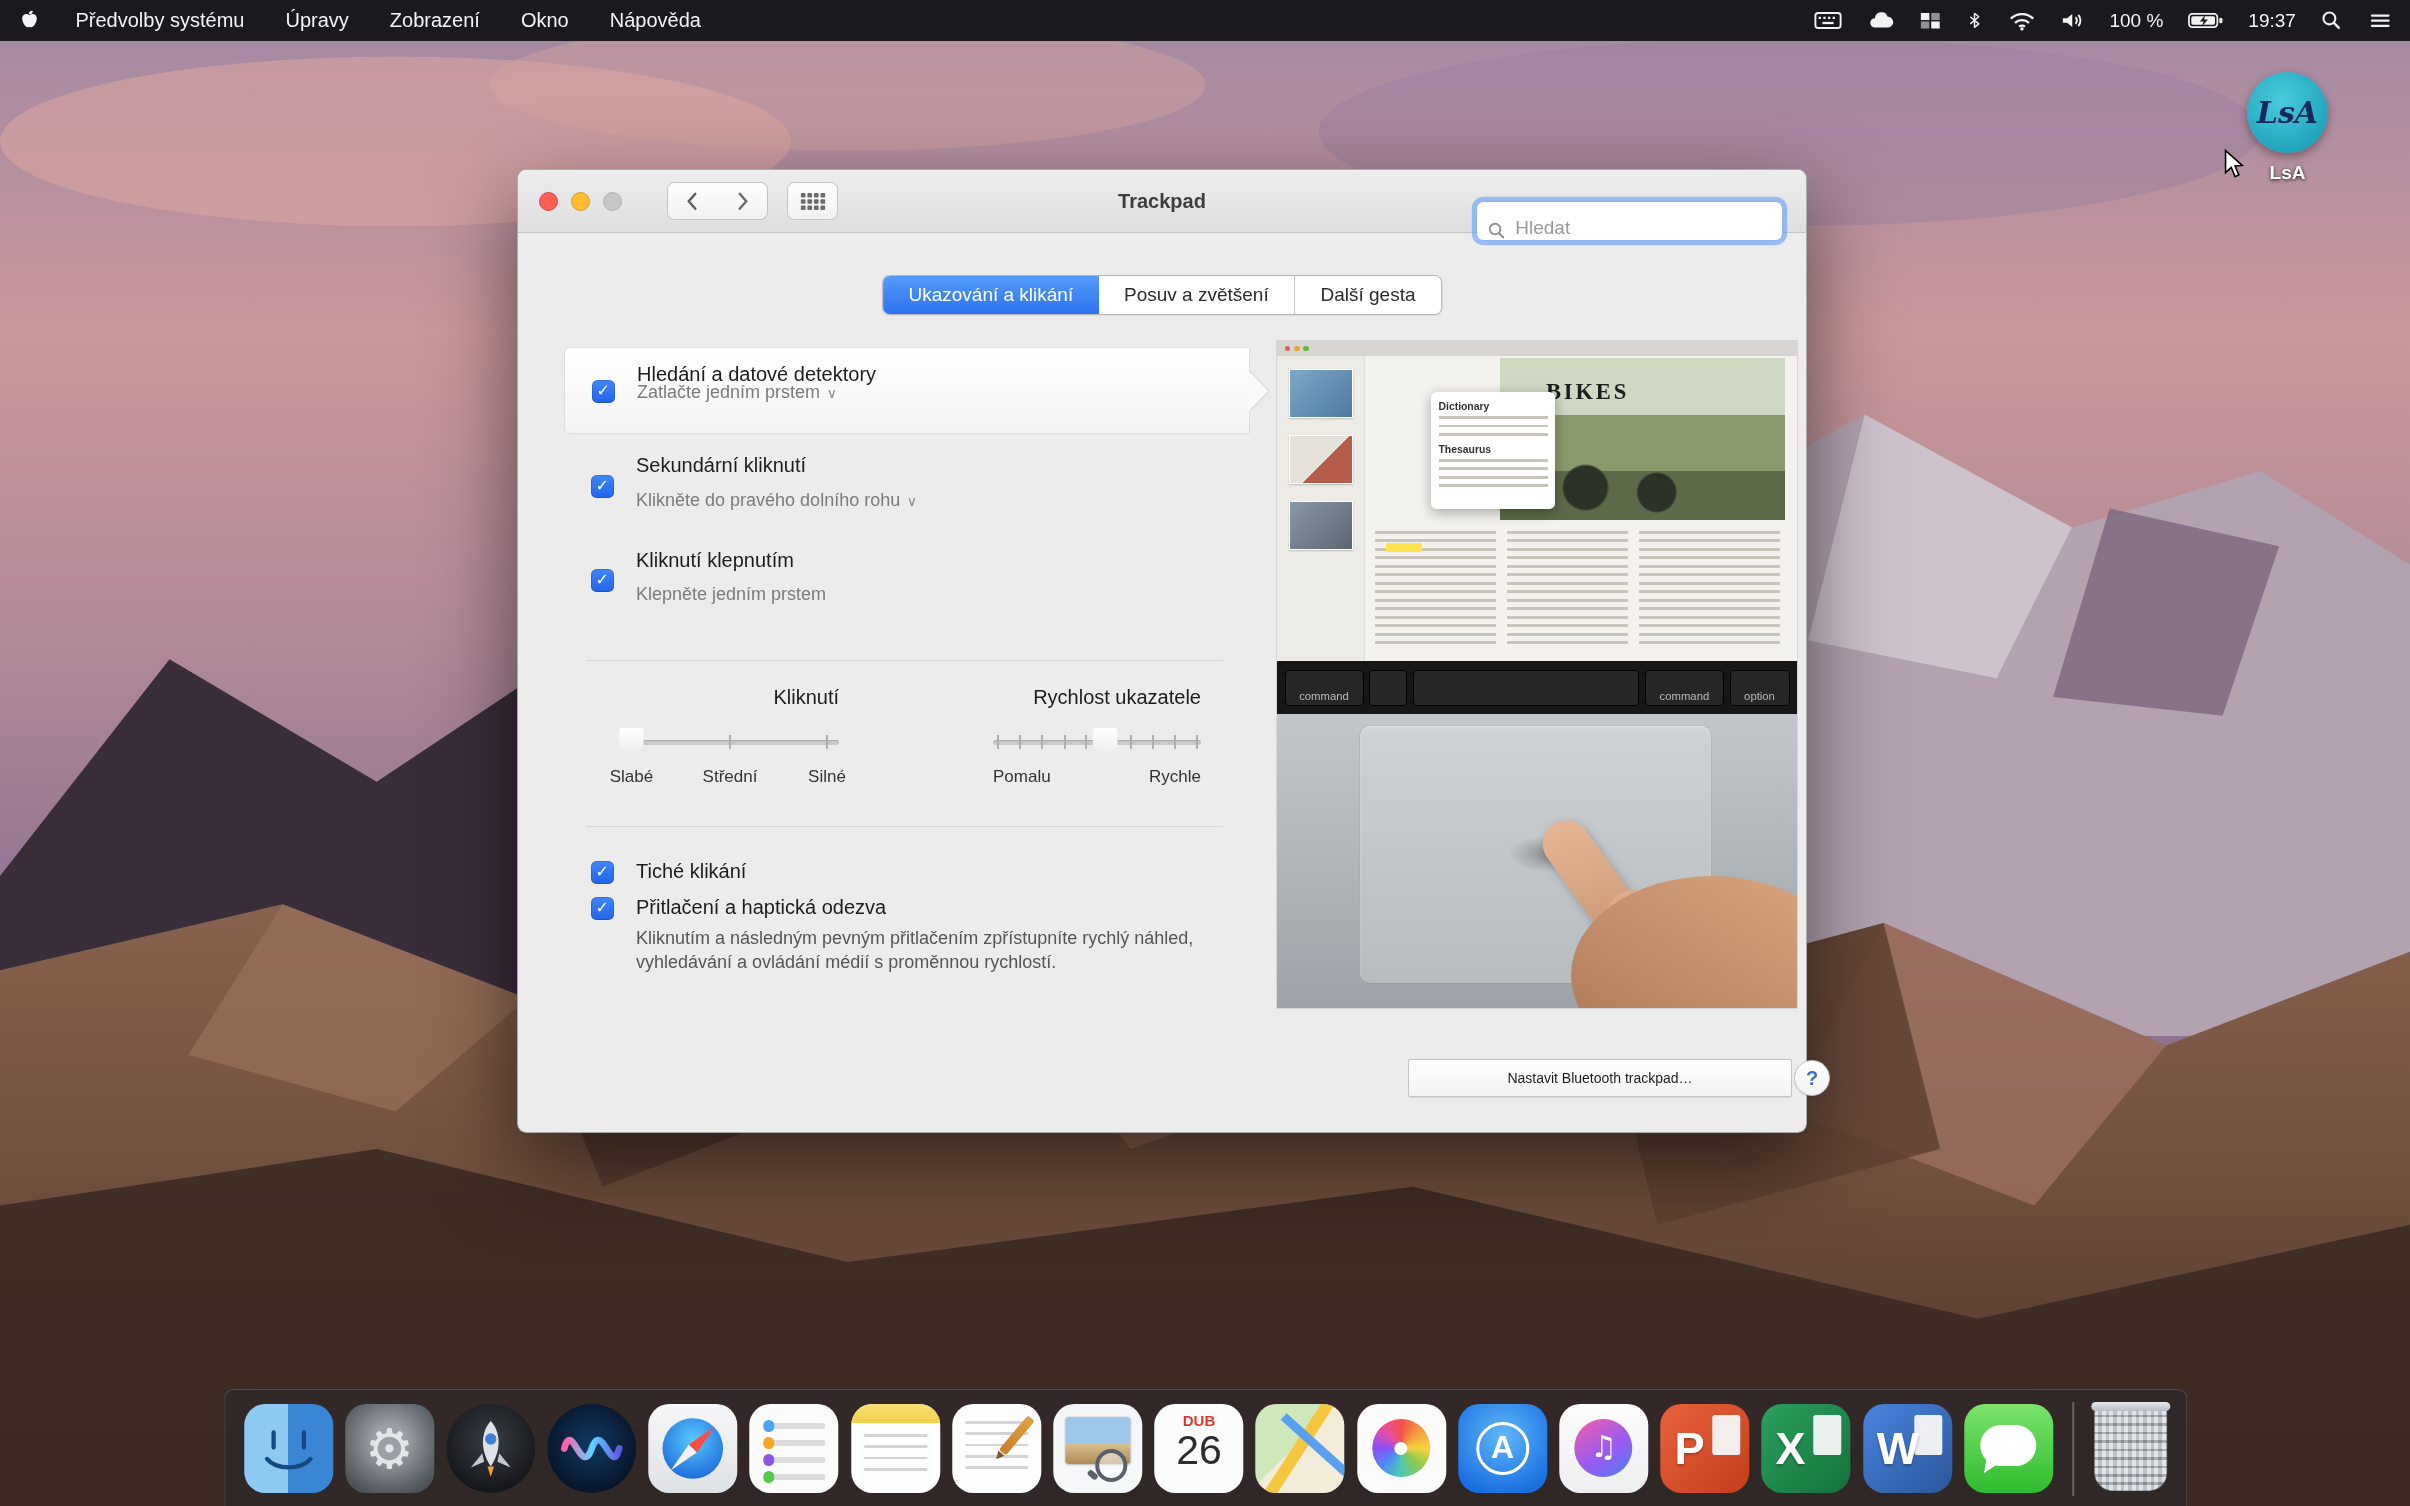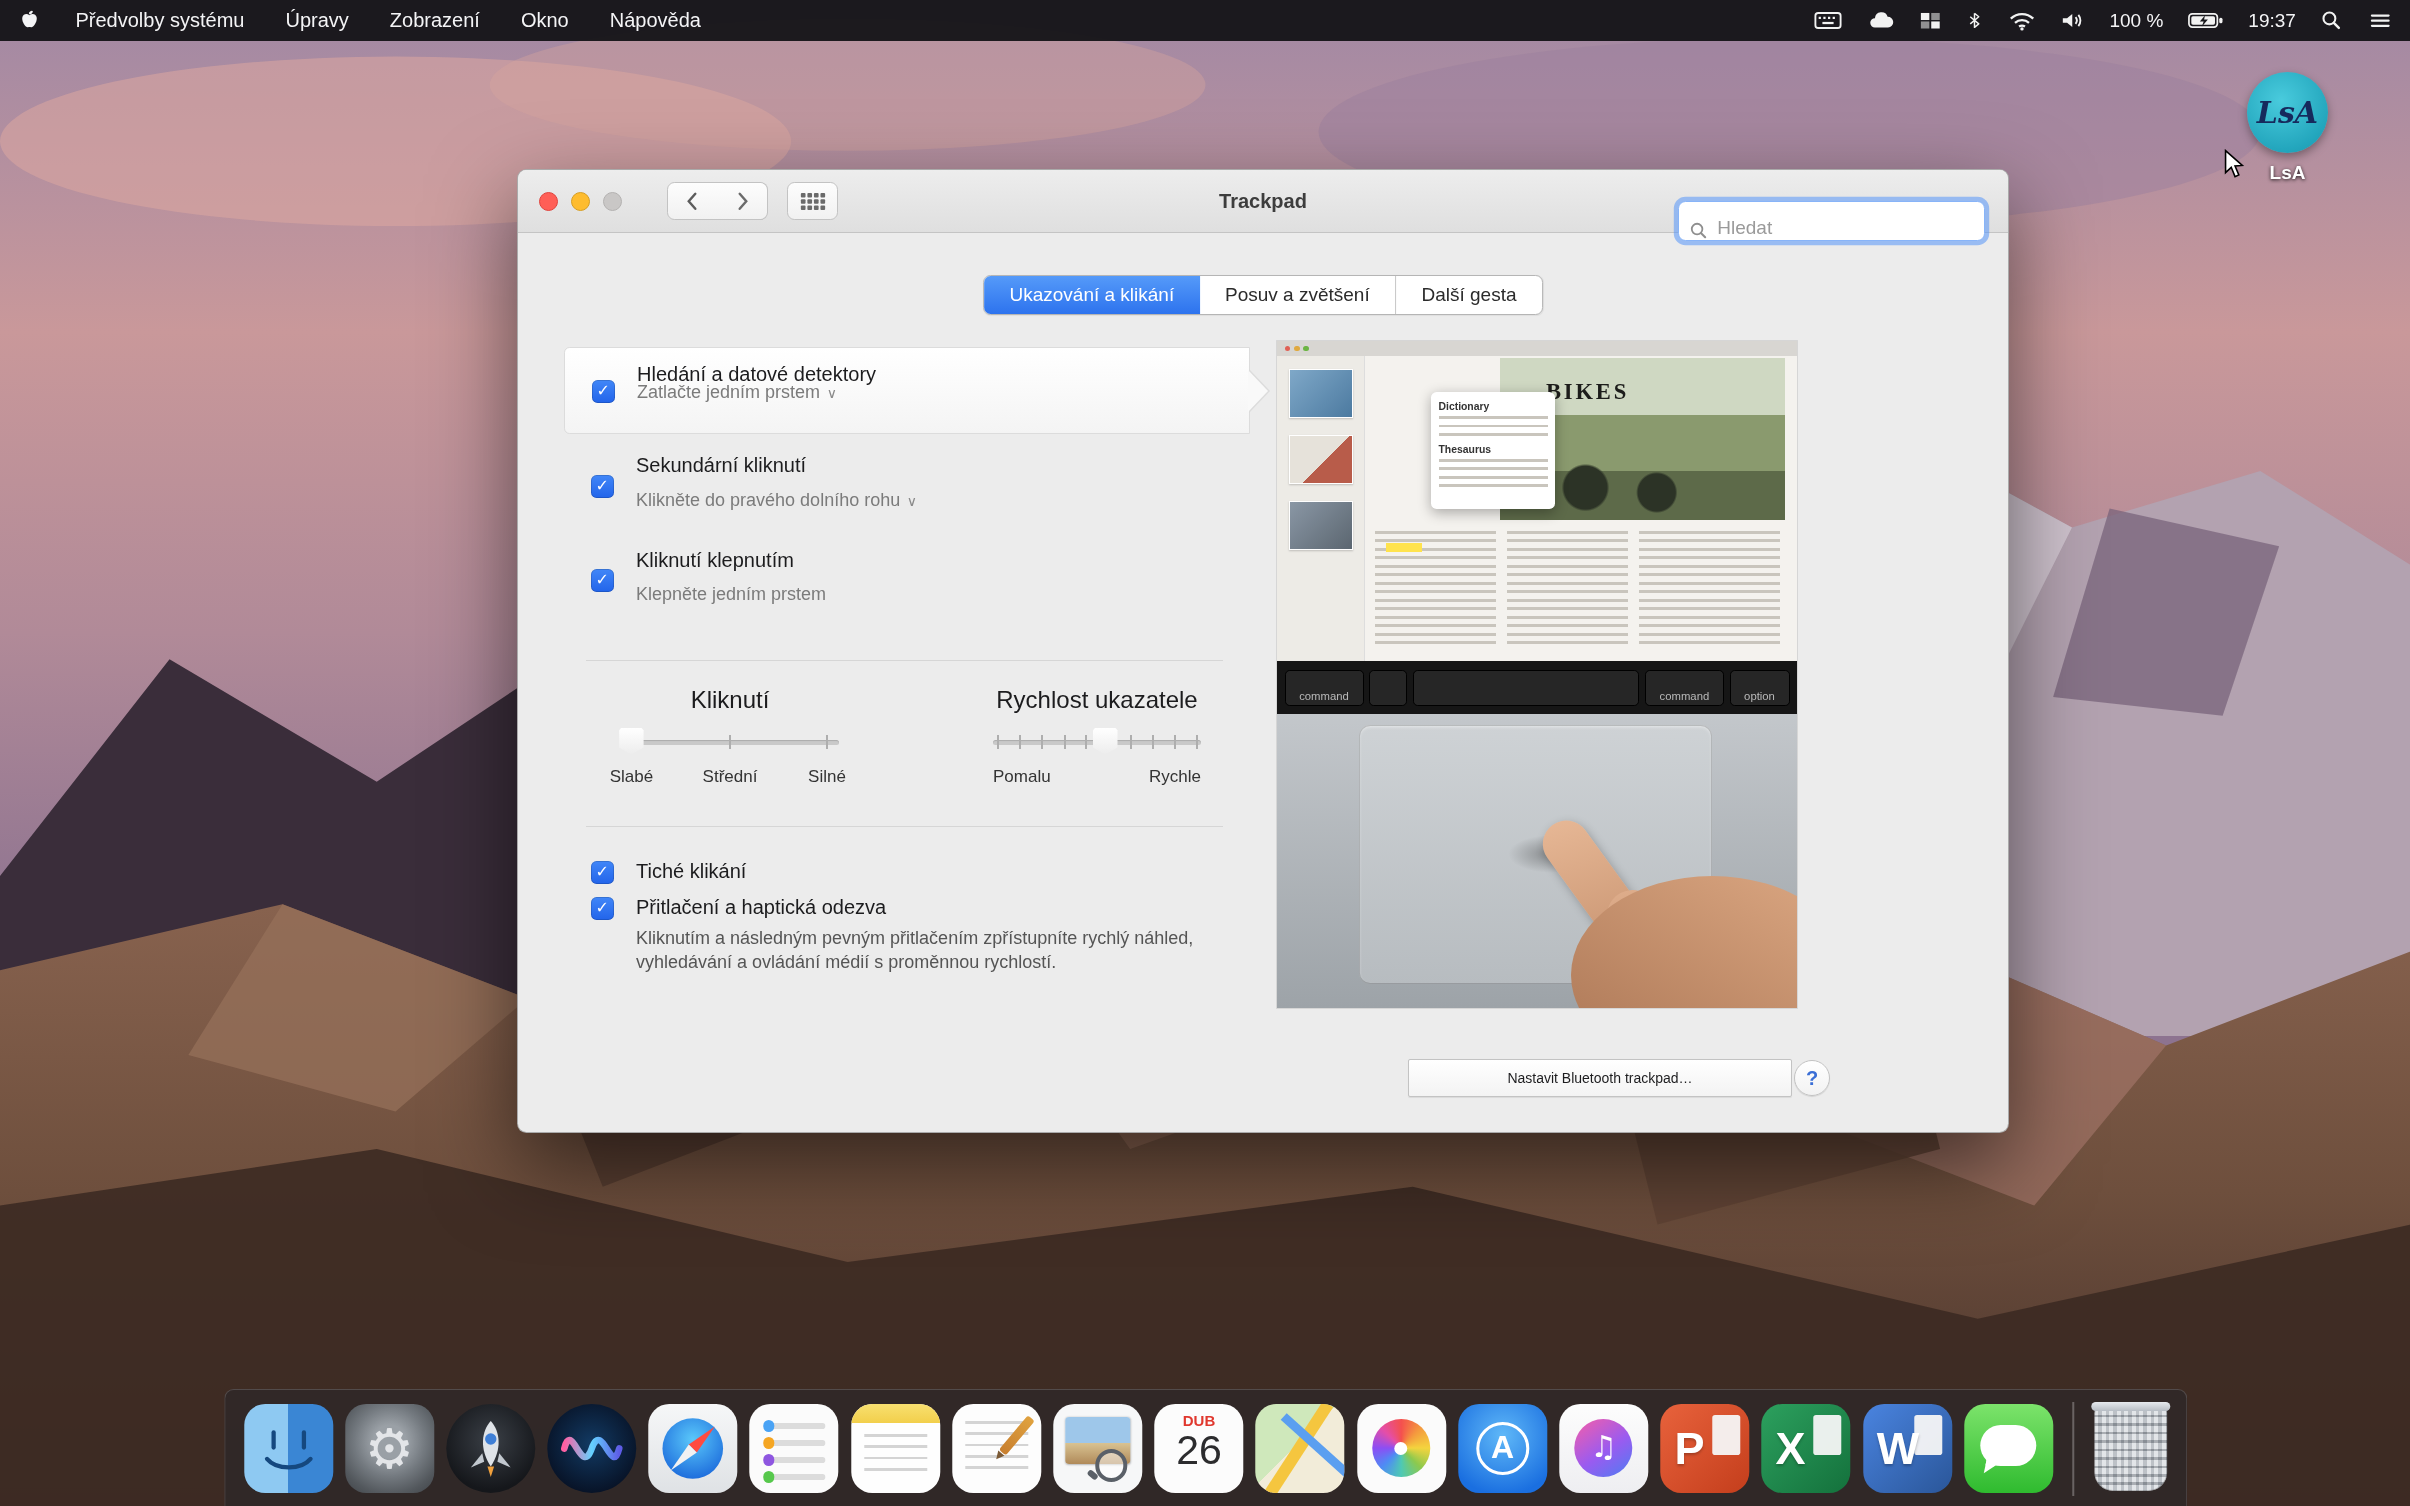--- a/index.html
+++ b/index.html
@@ -38,21 +38,21 @@
     font-style:italic;font-weight:700;font-size:30px;color:#16295c;
   }
   .shortcut-label{
     margin-top:9.4px;color:#fff;font-size:19px;font-weight:700;
     text-shadow:0 0.9px 3.8px rgba(0,0,0,.85);
   }
   .cursor-arrow{position:absolute;left:2222px;top:149px;z-index:50;}
 
   
   .window{
-    position:absolute;left:517px;top:169px;width:1492px;height:964px;z-index:10;
+    position:absolute;left:517px;top:169px;width:1290px;height:964px;z-index:10;
     background:#ececec;border-radius:9.4px;border:0.9px solid rgba(0,0,0,.28);
     box-shadow:0 32px 85px rgba(0,0,0,.55);
     box-sizing:border-box;
   }
   .toolbar{
     position:absolute;left:0;top:0;right:0;height:62px;
     background:linear-gradient(#ededed,#dfdfdf);
     border-bottom:0.9px solid #c4c4c4;border-radius:8.5px 8.5px 0 0;
   }
   .traffic{position:absolute;left:21px;top:21.7px;display:flex;gap:13px;}
@@ -110,22 +110,22 @@
     color:#fff;font-size:16px;font-weight:700;text-align:center;line-height:22.6px;
   }
   .row-title{position:absolute;font-size:20px;font-weight:500;color:#1c1c1e;white-space:nowrap;}
   .row-sub{position:absolute;font-size:18px;color:#7b7b7b;white-space:nowrap;}
   .row-sub .chev{font-size:14px;color:#8a8a8a;margin-left:6.6px;}
 
   .divider{position:absolute;left:68px;width:637px;height:0.9px;background:#d6d6d6;}
 
   
   .sliderblock{position:absolute;top:516px;}
-  .slider-title{position:absolute;left:0;right:0;top:0;text-align:center;
-    font-size:24px;font-weight:500;color:#1c1c1e;white-space:nowrap;}
+  .slider-title{position:absolute;left:0;right:0;top:0;text-align:right;
+    font-size:20px;font-weight:500;color:#1c1c1e;white-space:nowrap;}
   .track{position:absolute;left:0;right:0;top:54px;height:4.7px;background:#c9c9c9;
     border-radius:2.8px;box-shadow:inset 0 0.9px 0.9px rgba(0,0,0,.15);}
   .tick{position:absolute;top:49px;width:1.9px;height:14px;background:#aeaeae;}
   .thumb{
     position:absolute;top:42px;width:24.5px;height:27px;
     background:linear-gradient(#ffffff,#ececec);
     clip-path:polygon(50% 100%,0 72%,0 8%,8% 0,92% 0,100% 8%,100% 72%);
     filter:drop-shadow(0 0.9px 1.9px rgba(0,0,0,.45));
   }
   .tick-label{position:absolute;top:81px;font-size:17px;color:#333;transform:translateX(-50%);white-space:nowrap;}

